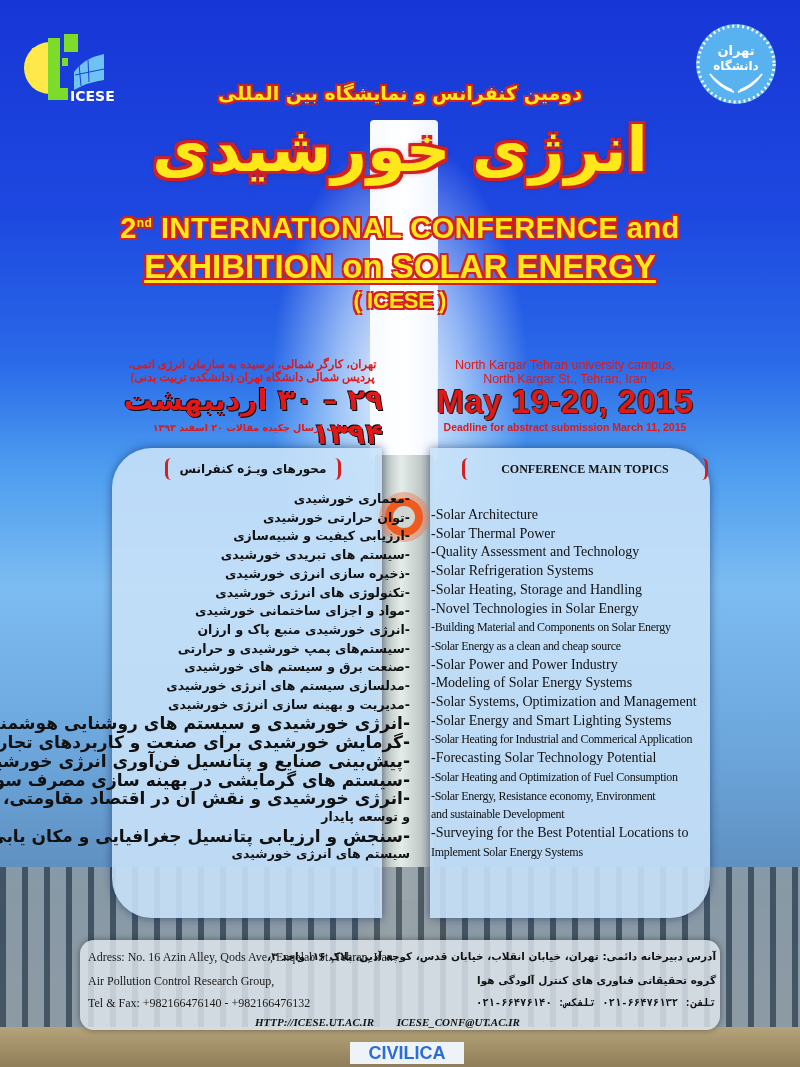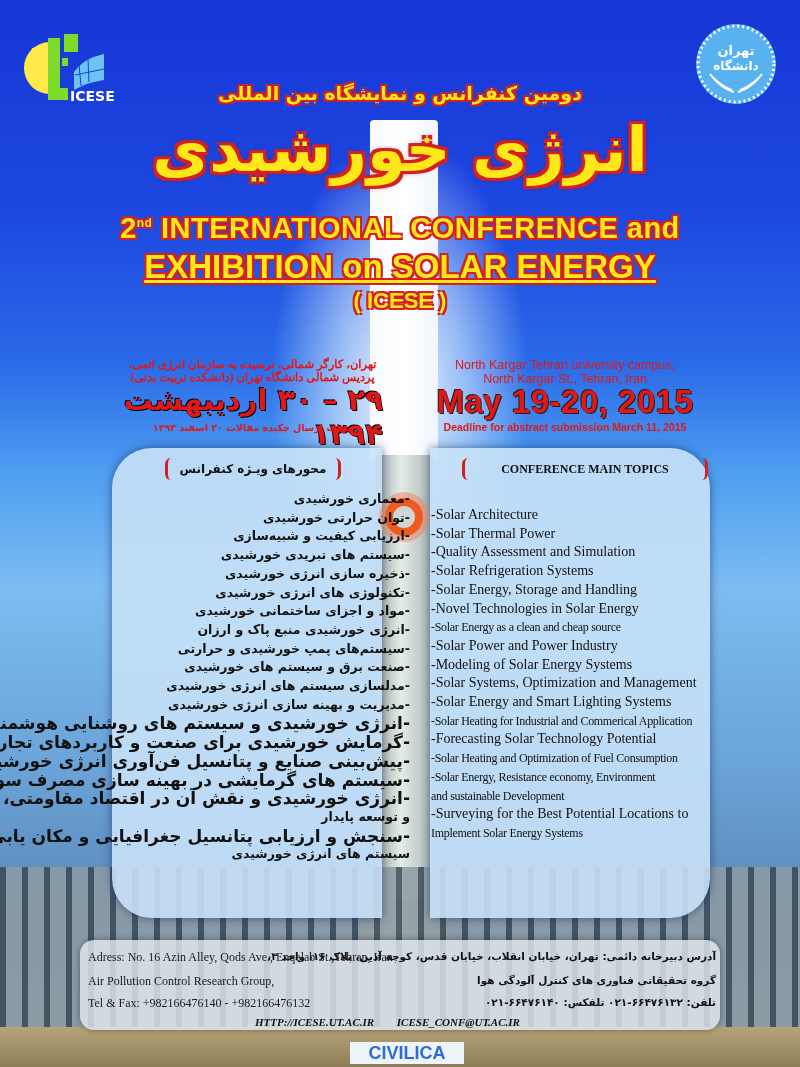--- a/index.html
+++ b/index.html
@@ -79,21 +79,21 @@
   .list-fa { position: absolute; left: 120px; top: 490px; width: 290px; margin: 0; padding: 0; list-style: none;
     direction: rtl; text-align: right; font-size: 12.5px; font-weight: bold; color: #111; line-height: 18.7px; }
   .list-fa li { white-space: nowrap; }
   .list-fa li.small { font-size: 17px; }
 
   .contact { position: absolute; left: 80px; top: 940px; width: 640px; height: 90px;
     background: rgba(225, 232, 238, 0.82); border-radius: 14px; box-shadow: 0 0 6px rgba(0,0,0,0.4); }
   .contact-en { position: absolute; left: 88px; color: #1a1a1a; font-family: "Liberation Serif", serif; font-size: 12px; }
   .c1 { top: 950px; } .c2 { top: 974px; } .c3 { top: 996px; }
   .contact-fa { position: absolute; right: 84px; direction: rtl; color: #111; font-weight: bold; font-size: 10.5px; }
-  .f1 { top: 950px; } .f2 { top: 974px; } .f3 { top: 996px; }
+  .f1 { top: 950px; } .f2 { top: 974px; } .f3 { top: 996px; font-family: Liberation Mono, monospace; }
   .links { position: absolute; left: 255px; top: 1016px; font-family: "Liberation Serif", serif; font-style: italic;
     font-weight: bold; font-size: 11px; color: #111; word-spacing: 2px; }
   .links span { margin-right: 18px; }
   .civilica { position: absolute; left: 350px; top: 1042px; width: 114px; height: 22px; background: #eef3f8;
     color: #2a6dd8; font-weight: bold; font-family: "Liberation Sans", sans-serif; font-size: 18px;
     text-align: center; line-height: 22px; }
 </style>
 </head>
 <body>
 
@@ -181,24 +181,25 @@
     <li class="small">-سیستم های گرمایشی در بهینه سازی مصرف سوخت</li>
     <li class="small">-انرژی خورشیدی و نقش آن در اقتصاد مقاومتی، محیط زیست</li>
     <li>و توسعه پایدار</li>
     <li class="small">-سنجش و ارزیابی پتانسیل جغرافیایی و مکان یابی برای</li>
     <li>سیستم های انرژی خورشیدی</li>
   </ul>
 
   <ul class="list-en">
     <li>-Solar Architecture</li>
     <li>-Solar Thermal Power</li>
-    <li>-Quality Assessment and Simulation</li>
+    <li>-Quality Assessment and Technology</li>
     <li>-Solar Refrigeration Systems</li>
-    <li>-Solar Energy, Storage and Handling</li>
+    <li>-Solar Heating, Storage and Handling</li>
     <li>-Novel Technologies in Solar Energy</li>
+    <li class="small">-Building Material and Components on Solar Energy</li>
     <li class="small">-Solar Energy as a clean and cheap source</li>
     <li>-Solar Power and Power Industry</li>
     <li>-Modeling of Solar Energy Systems</li>
     <li>-Solar Systems, Optimization and Management</li>
     <li>-Solar Energy and Smart Lighting Systems</li>
     <li class="small">-Solar Heating for Industrial and Commerical Application</li>
     <li>-Forecasting Solar Technology Potential</li>
     <li class="small">-Solar Heating and Optimization of Fuel Consumption</li>
     <li class="small">-Solar Energy, Resistance economy, Environment</li>
     <li class="small">and sustainable Development</li>

